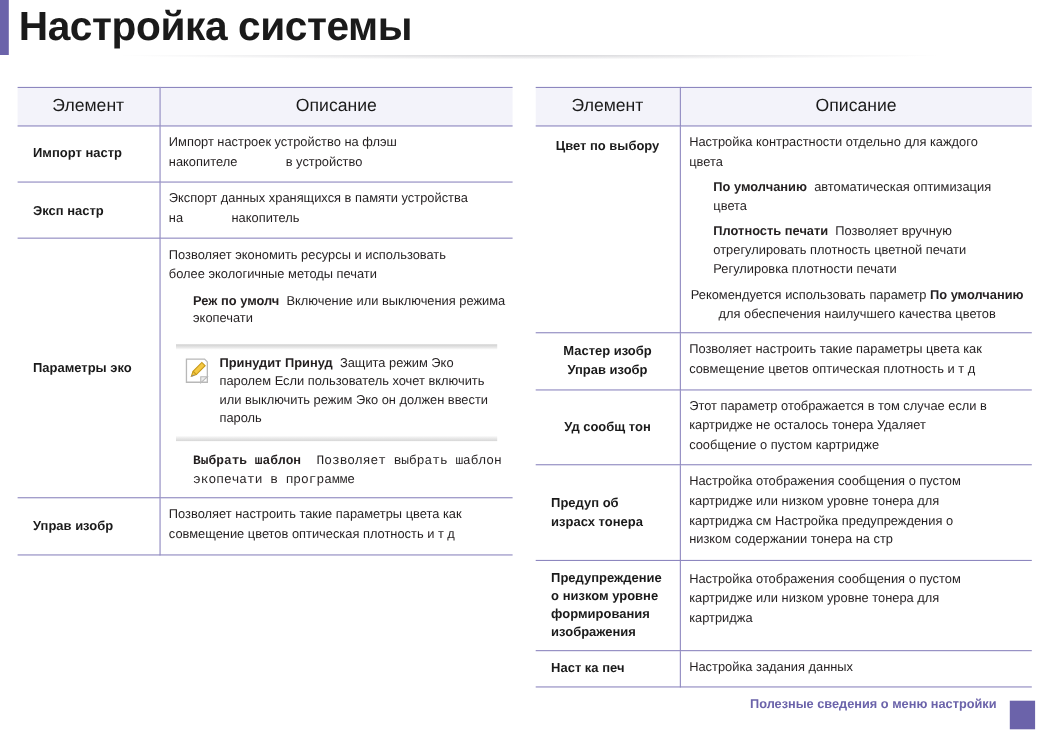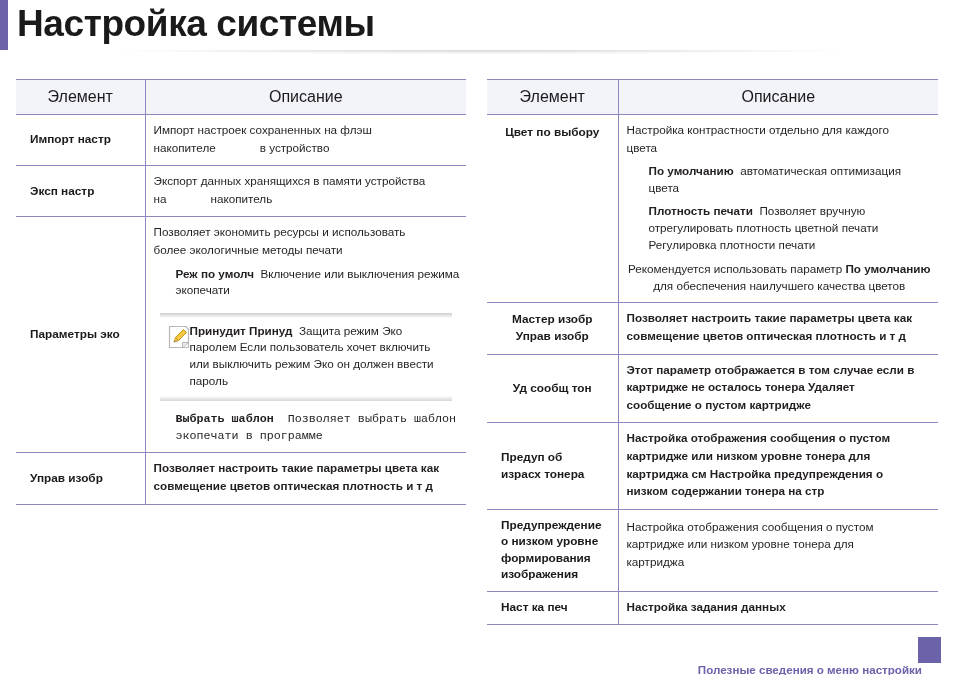--- a/index.html
+++ b/index.html
@@ -92,21 +92,21 @@
   }
   .spec-table tbody td.cell-desc {
     font-size: 11.7px;
     line-height: 16.6px;
     color: #231f20;
     text-align: left;
     padding-left: 8px;
     padding-right: 6px;
     vertical-align: top;
   }
-  .spec-table tbody td.cell-desc.vmid { vertical-align: middle; font-weight: bold; }
+  .spec-table tbody td.cell-desc.vmid { vertical-align: middle; }
 
   .desc-line { margin: 0 0 1px 0; }
   .desc-sub {
     margin: 7px 0 0 22px;
   }
   .desc-sub.tight { margin-top: 5px; font-family: Liberation Mono, monospace; }
   .desc-sub-name { font-weight: bold; }
   .desc-follow { margin: 8px 0 0 0; text-align: center; }
 
   
@@ -127,39 +127,38 @@
     height: 5px;
   }
   .note-box::before {
     top: 0;
     background: linear-gradient(to bottom, #cfcfcf 0%, #e9e9e9 60%, #ffffff 100%);
   }
   .note-box::after {
     bottom: 0;
     background: linear-gradient(to top, #d7d7d7 0%, #ececec 60%, #ffffff 100%);
   }
-  .note-inner { display: flex; align-items: flex-start; }
+  .note-inner { display: flex; align-items: flex-start; gap: 10px; }
   .note-icon { flex: 0 0 auto; width: 22px; height: 24px; margin-top: 2px; }
   .note-text { flex: 1 1 auto; line-height: 16.6px; }
   .note-title { font-weight: bold; }
 
   
   #footer {
     position: absolute;
     left: 0; bottom: 0;
     width: 954px; height: 55px;
   }
   #footer-label {
     position: absolute;
-    right: 32px; top: 14px;
+    right: 48px; top: 14px;
     font-size: 11.6px;
     font-weight: bold;
     color: #6b63aa;
     white-space: nowrap;
-    margin-top: 29px;
   }
   #footer-page-box {
     position: absolute;
     left: 918px; top: 637px;
     width: 23px; height: 26px;
     background: #6b63aa;
   }
 </style>
 </head>
 <body>
@@ -179,21 +178,21 @@
     <tr>
       <th class="th-element">Элемент</th>
       <th>Описание</th>
     </tr>
   </thead>
   <tbody>
 
     <tr>
       <td class="cell-element align-left">Импорт настр</td>
       <td class="cell-desc">
-        <div class="desc-line">Импорт настроек  сохраненных на флэш</div>
+        <div class="desc-line">Импорт настроек  устройство на флэш</div>
         <div class="desc-line"><span>накопителе</span><span class="gap-sm"></span><span>в устройство</span></div>
       </td>
     </tr>
 
     <tr>
       <td class="cell-element align-left">Эксп  настр</td>
       <td class="cell-desc">
         <div class="desc-line">Экспорт данных  хранящихся в памяти устройства</div>
         <div class="desc-line"><span>на</span><span class="gap-sm"></span><span>накопитель</span></div>
       </td>

